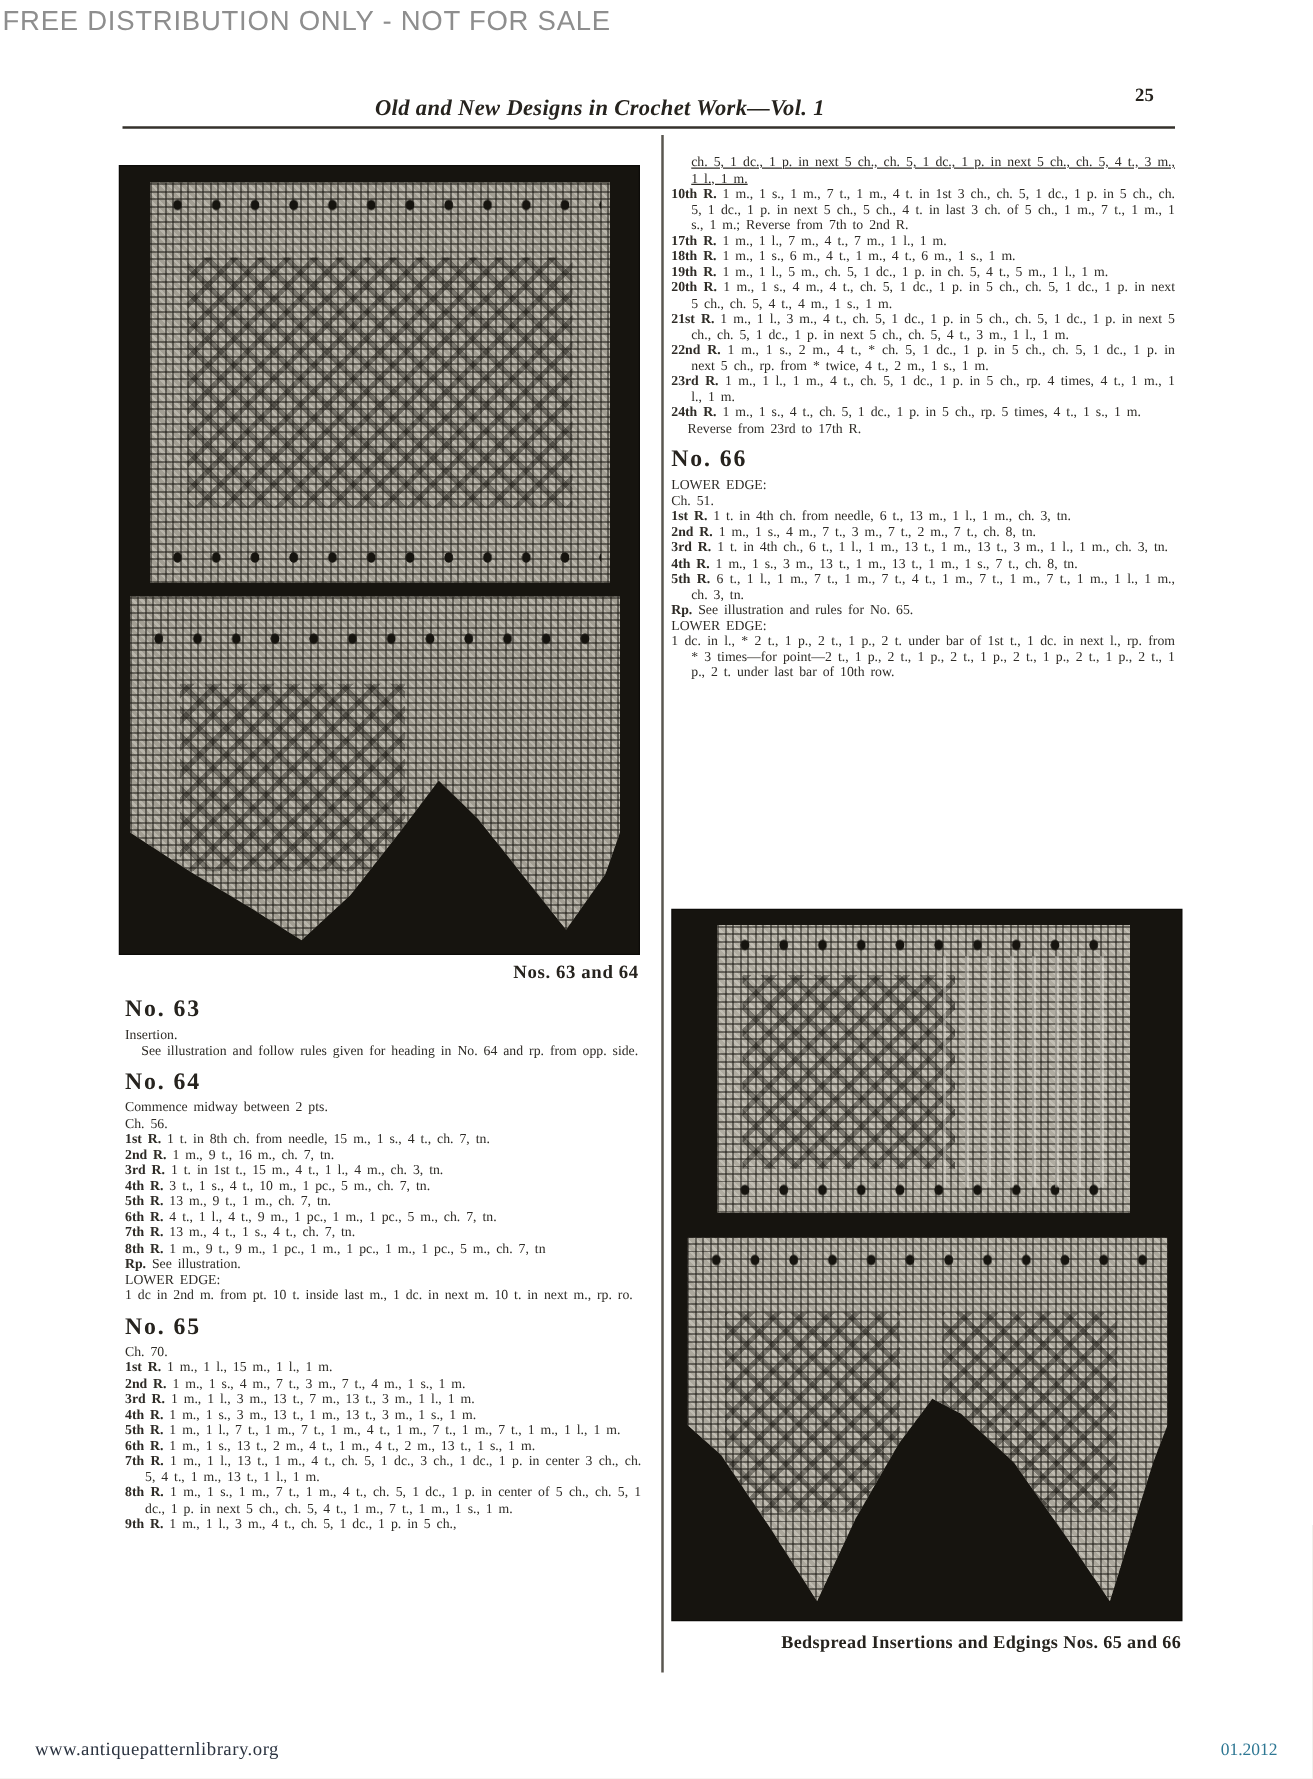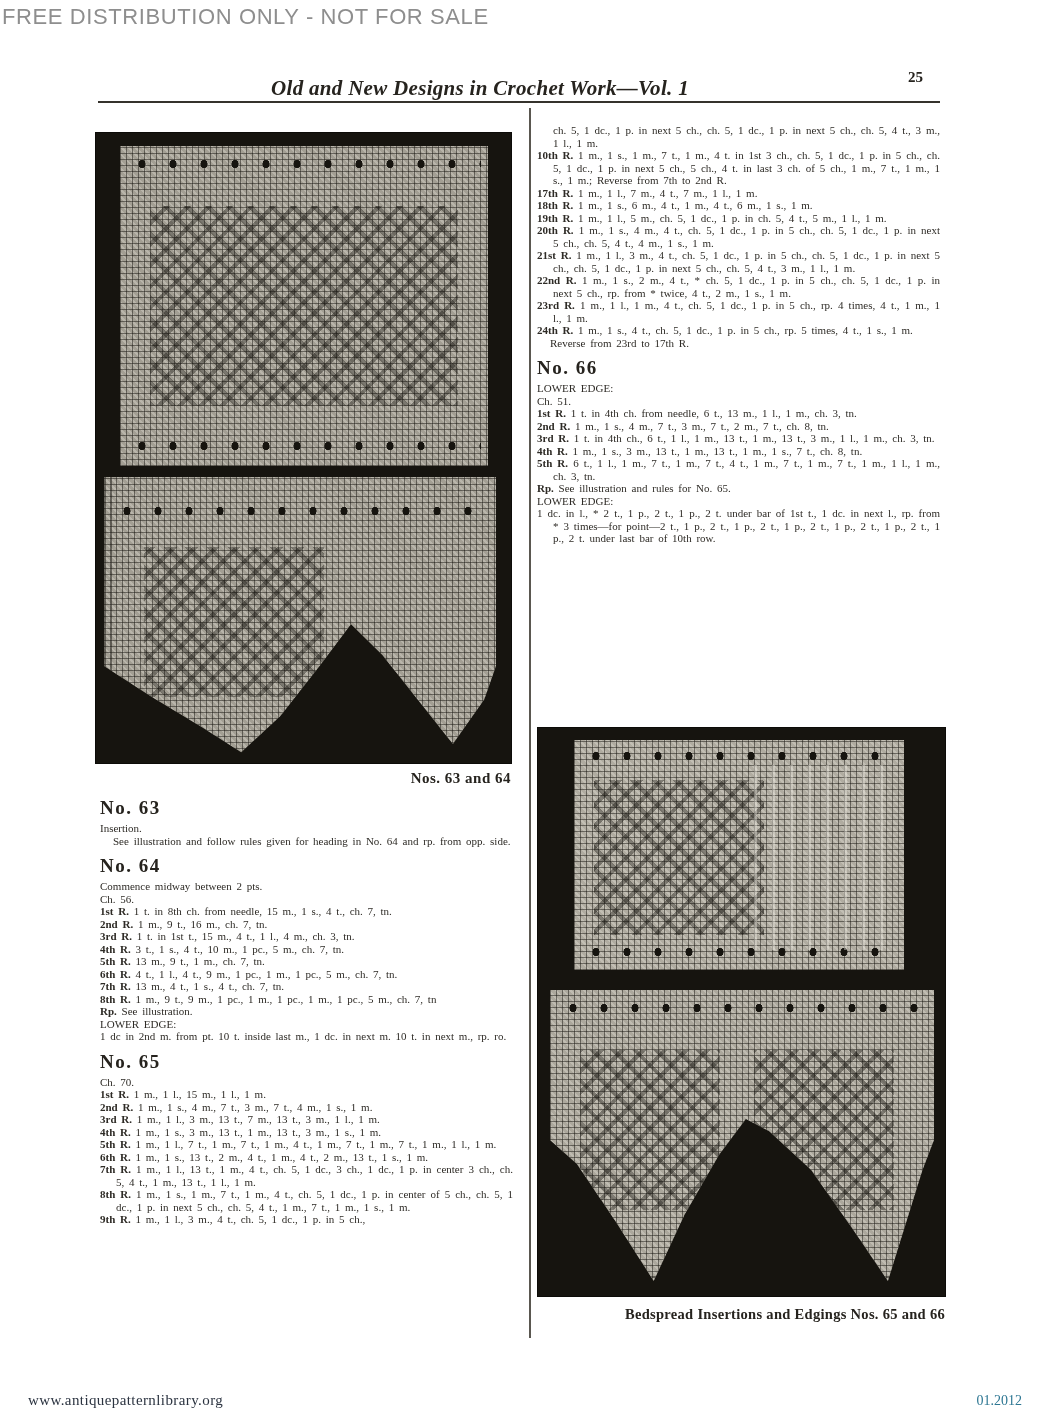--- a/index.html
+++ b/index.html
@@ -11,21 +11,21 @@
     overflow:hidden;
     margin:0 auto;
   }
   .watermark {
     position:absolute; left:2px; top:4px;
     font-family:"Liberation Sans", sans-serif;
     font-size:22px; color:#8e8e8e; letter-spacing:0.6px; white-space:nowrap;
   }
   .header-title {
     position:absolute; left:100px; top:76px; width:760px; text-align:center;
-    font-size:21px; font-style:italic; font-weight:bold; letter-spacing:0.3px;
+    font-size:18px; font-style:italic; font-weight:bold; letter-spacing:0.3px;
     color:#26231e;
   }
   .page-number { position:absolute; left:908px; top:69px; font-size:15px; font-weight:bold; color:#26231e; }
   .header-rule { position:absolute; left:98px; top:101px; width:842px; height:2px; background:#35322c; }
   .column-divider { position:absolute; left:529px; top:108px; width:2px; height:1230px; background:#5a5750; }
 
   
   .photo { position:absolute; background:#16140f; box-shadow:0 0 0 1px #0c0b08; }
   .photo-left  { left:96px;  top:133px; width:415px; height:630px; }
   .photo-right { left:538px; top:728px; width:407px; height:568px; }
@@ -73,21 +73,21 @@
   .caption-left  { left:96px;  top:770px; width:415px; font-size:15px;   letter-spacing:0.5px; }
   .caption-right { left:538px; top:1306px; width:407px; font-size:14.5px; letter-spacing:0.3px; }
 
   .text-col { position:absolute; }
   .left-text  { left:100px; top:793px; width:413px; }
   .right-text { left:537px; top:124px; width:403px; }
 
   .para { margin:0; font-size:11px; line-height:12.5px; text-align:justify; word-spacing:2px; }
   .rlabel { font-weight:bold; }
   .hang   { padding-left:16px; text-indent:-16px; }
-  .cont   { padding-left:16px; }
+  .cont   { padding-left:16px;text-decoration:underline; }
   .indent { text-indent:13px; }
   .flush  { }
 
   .section-heading {
     margin:8px 0 3px; 
     font-size:19px; font-weight:bold; letter-spacing:1.5px; color:#26231e;
   }
 
   .footer-site { position:absolute; left:28px; top:1392px; font-size:15px; color:#2b3340; letter-spacing:0.4px; }
   .footer-date { position:absolute; right:28px; top:1393px; font-size:14px; color:#2e7793; }

